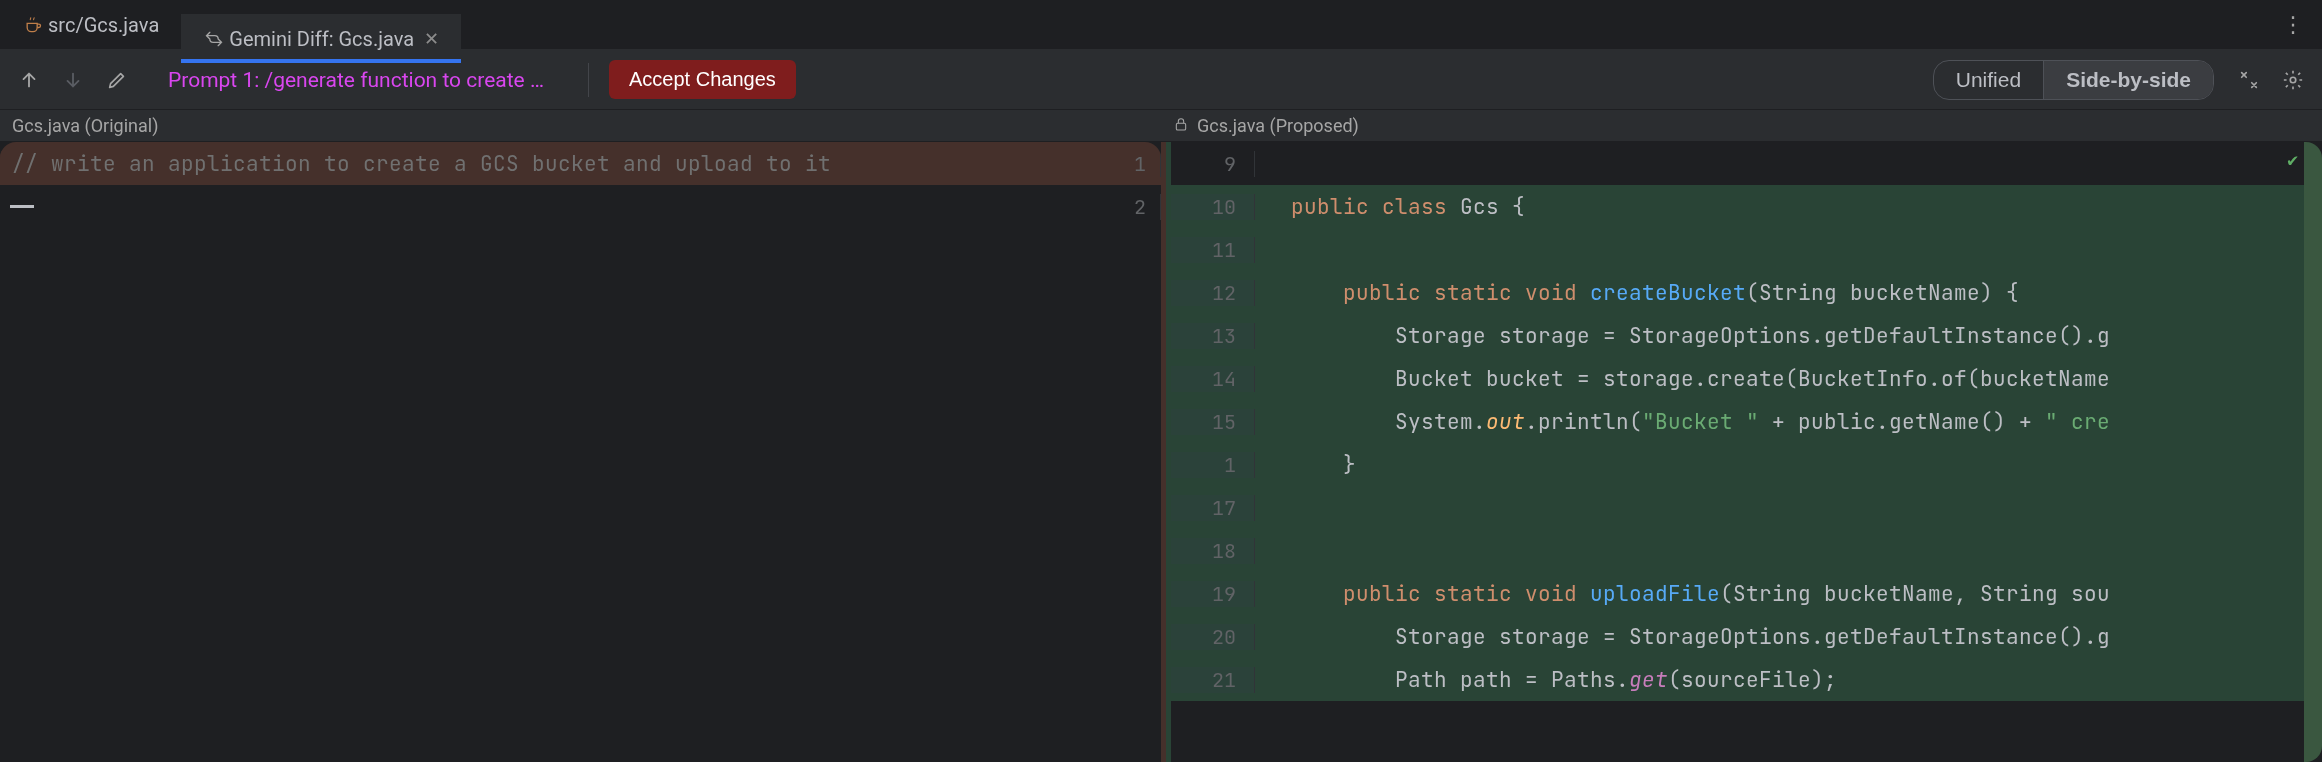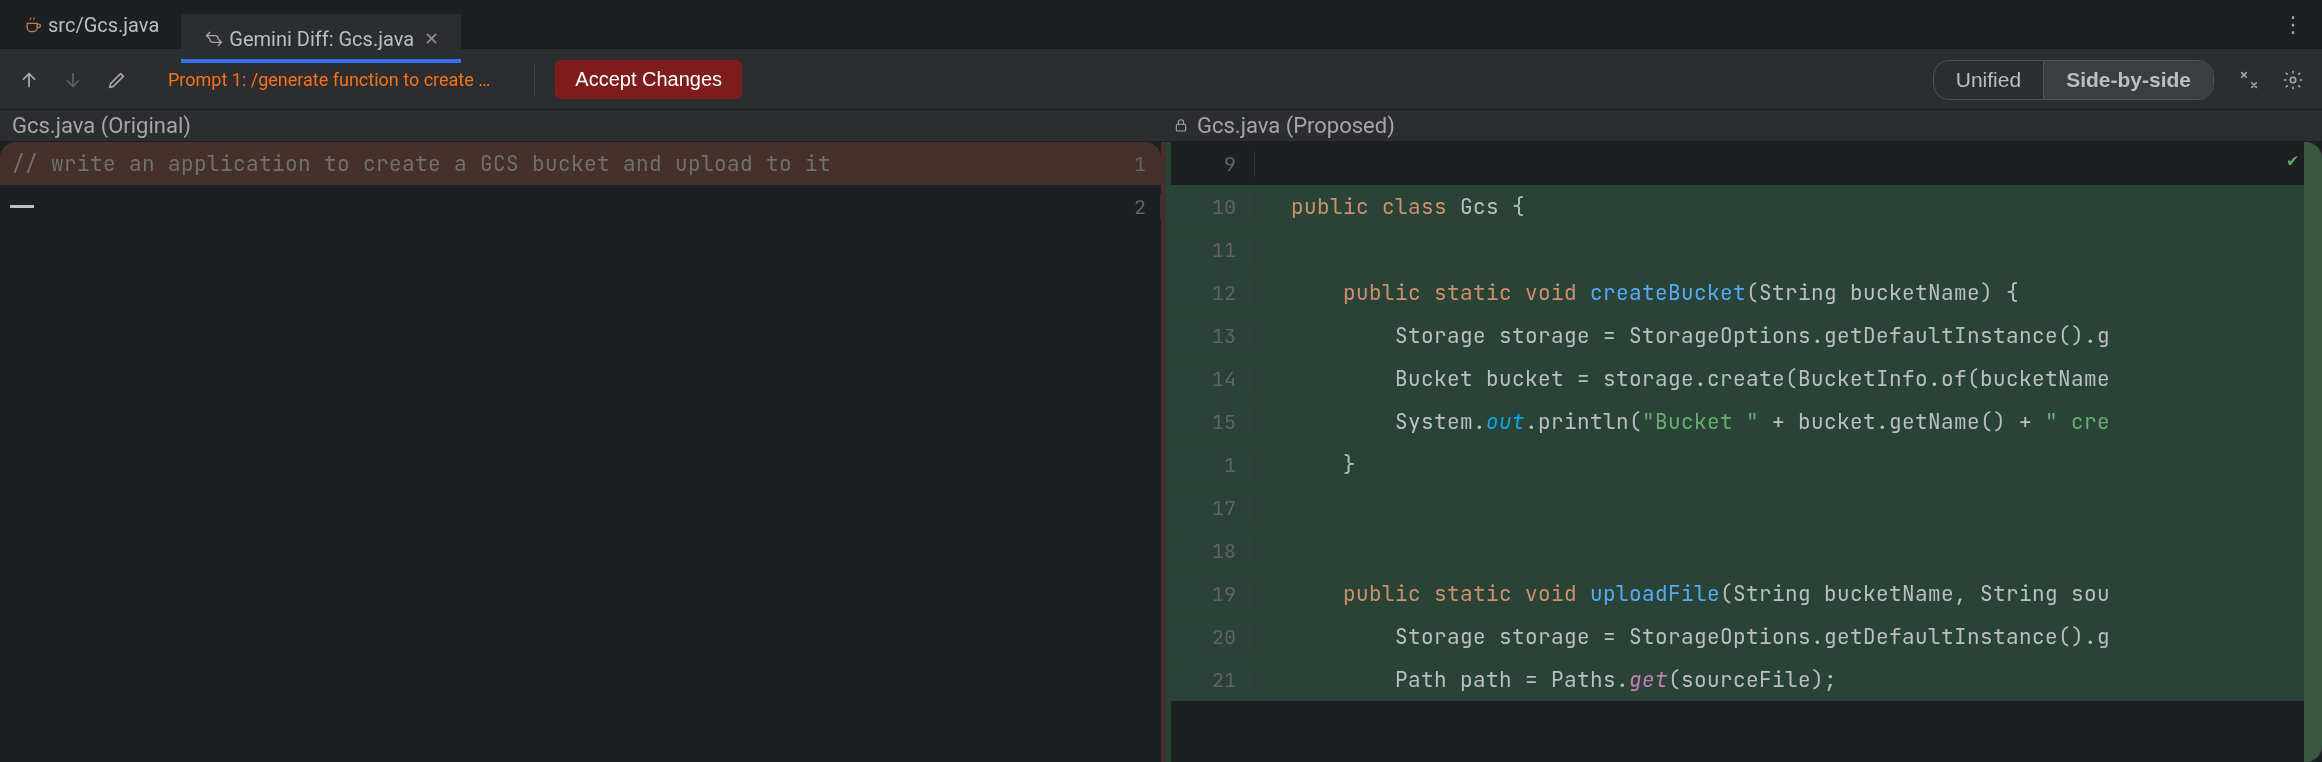--- a/index.html
+++ b/index.html
@@ -58,21 +58,21 @@
     gap: 14px;
     background: #2b2d30;
     border-bottom: 1px solid #1e1f22;
   }
   .tool-icon {
     width: 30px; height: 30px;
     display: inline-flex; align-items: center; justify-content: center;
     color: #a6a6a6; cursor: pointer;
   }
   .tool-icon.dim { color: #5a5d63; }
-  .prompt-text { color: #f97316; font-size: 18px; padding-left: 22px; padding-right: 24px; }
+  .prompt-text { color: #d946ef; font-size: 21px; padding-left: 22px; padding-right: 24px; }
   .vsep { width: 1px; height: 34px; background: #43454a; margin: 0 6px; }
   .btn-primary {
     background: #7f1d1d;
     color: #ffffff;
     border: none;
     border-radius: 6px;
     padding: 8px 20px;
     font-size: 20px;
     cursor: pointer;
   }
@@ -93,21 +93,21 @@
   }
   .viewseg button + button { border-left: 1px solid #4e5157; font-weight: bold; }
   .viewseg button.selected { background: #3b3d41; }
 
   
   .pane-headers {
     display: flex;
     height: 32px;
     background: #2b2d30;
     border-bottom: 1px solid #1e1f22;
-    font-size: 22px;
+    font-size: 18px;
     color: #a6a6a6;
   }
   .pane-header {
     display: flex;
     align-items: center;
     padding: 0 12px;
     gap: 8px;
   }
   .pane-header.left { width: 1161px; }
   .pane-header.right { flex: 1; }
@@ -184,21 +184,21 @@
     position: absolute;
     left: 0; width: 24px; height: 3px;
     background: #bcbec4;
   }
   
   .c-comment { color: #707070; }
   .c-key { color: #cf8e6d; }
   .c-type { color: #bcbec4; }
   .c-method { color: #57aaf7; }
   .c-str { color: #6aab73; }
-  .c-field { color: #0ea5e9; font-style: italic; }
+  .c-field { color: #fdba74; font-style: italic; }
   .c-staticm { color: #c77dbb; font-style: italic; }
   .c-pun { color: #bcbec4; }
 
   
   .scroll-strip {
     position: absolute;
     right: 0; top: 0;
     width: 18px;
     height: 100%;
     background: #3a5740;
@@ -335,21 +335,21 @@
           <div class="content"><span class="c-type">        Storage storage = StorageOptions.getDefaultInstance().g</span></div>
         </div>
         <div class="line added">
           <div class="gutter-right">14</div>
           <div class="gutter-marker"></div>
           <div class="content"><span class="c-type">        Bucket bucket = storage.create(BucketInfo.of(bucketName</span></div>
         </div>
         <div class="line added">
           <div class="gutter-right">15</div>
           <div class="gutter-marker"></div>
-          <div class="content"><span class="c-type">        System.</span><span class="c-field">out</span><span class="c-type">.println(</span><span class="c-str">"Bucket "</span><span class="c-type"> + bucket.getName() + </span><span class="c-str">" cre</span></div>
+          <div class="content"><span class="c-type">        System.</span><span class="c-field">out</span><span class="c-type">.println(</span><span class="c-str">"Bucket "</span><span class="c-type"> + public.getName() + </span><span class="c-str">" cre</span></div>
         </div>
         <div class="line added">
           <div class="gutter-right">1</div>
           <div class="gutter-marker"></div>
           <div class="content"><span class="c-pun">    }</span></div>
         </div>
         <div class="line added">
           <div class="gutter-right">17</div>
           <div class="gutter-marker"></div>
           <div class="content"></div>

